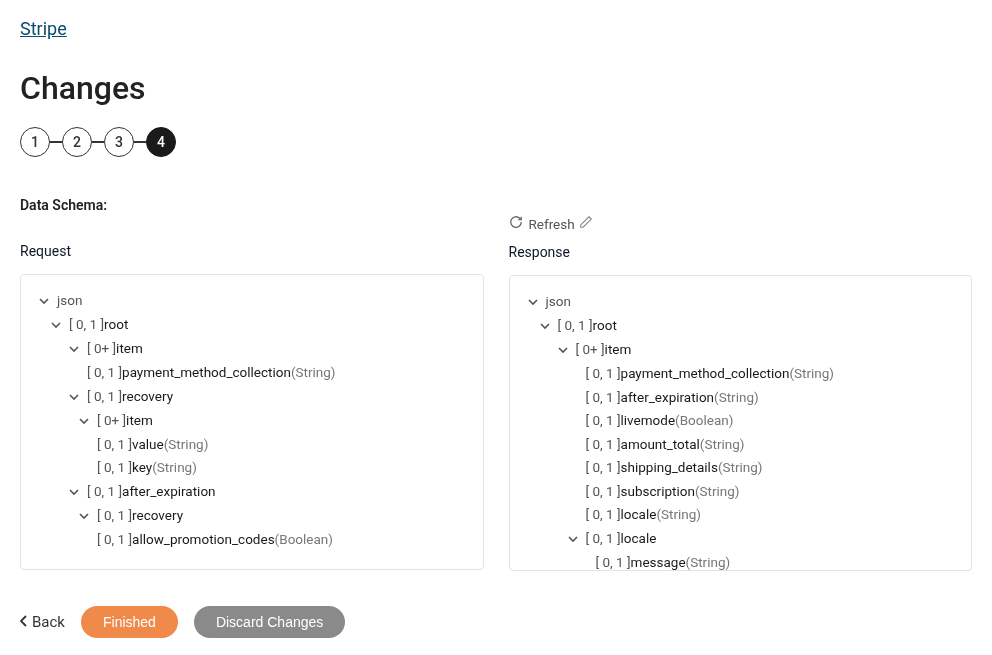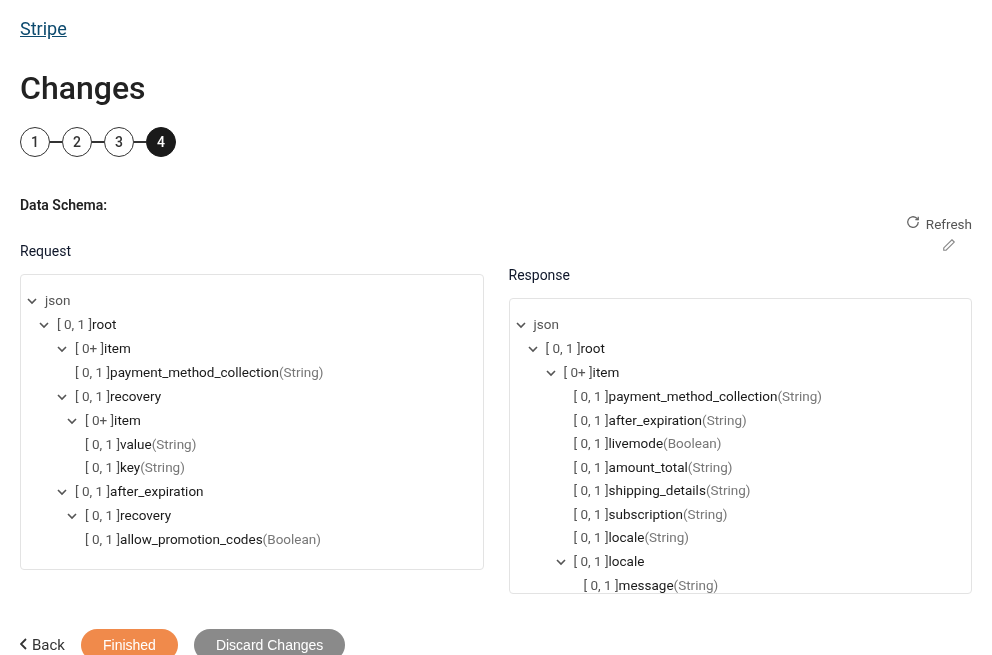--- a/index.html
+++ b/index.html
@@ -73,39 +73,38 @@
       display: flex;
       align-items: center;
       justify-content: space-between;
       font-size: 14px;
       color: #0f172a;
       margin-bottom: 10px;
       min-height: 26px;
     }
     .col-actions-stack {
       display: flex;
-      flex-direction: column;
       align-items: flex-end;
       gap: 4px;
       margin-bottom: 6px;
       margin-top: -24px;
     }
     .refresh-group {
       display: flex;
       align-items: center;
       gap: 6px;
       cursor: pointer;
     }
     .refresh-group svg { width: 14px; height: 14px; }
     .edit-btn svg { width: 14px; height: 14px; }
     .edit-btn { cursor: pointer; margin-right: 16px; }
     .schema-box {
       border: 1px solid #e3e3e3;
       border-radius: 4px;
-      padding: 14px 4px;
+      padding: 14px 16px;
       height: 296px;
       overflow-y: auto;
       font-size: 13.5px;
     }
     .tree-row {
       display: flex;
       align-items: center;
       line-height: 1;
       padding: 5px 0;
       white-space: nowrap;

